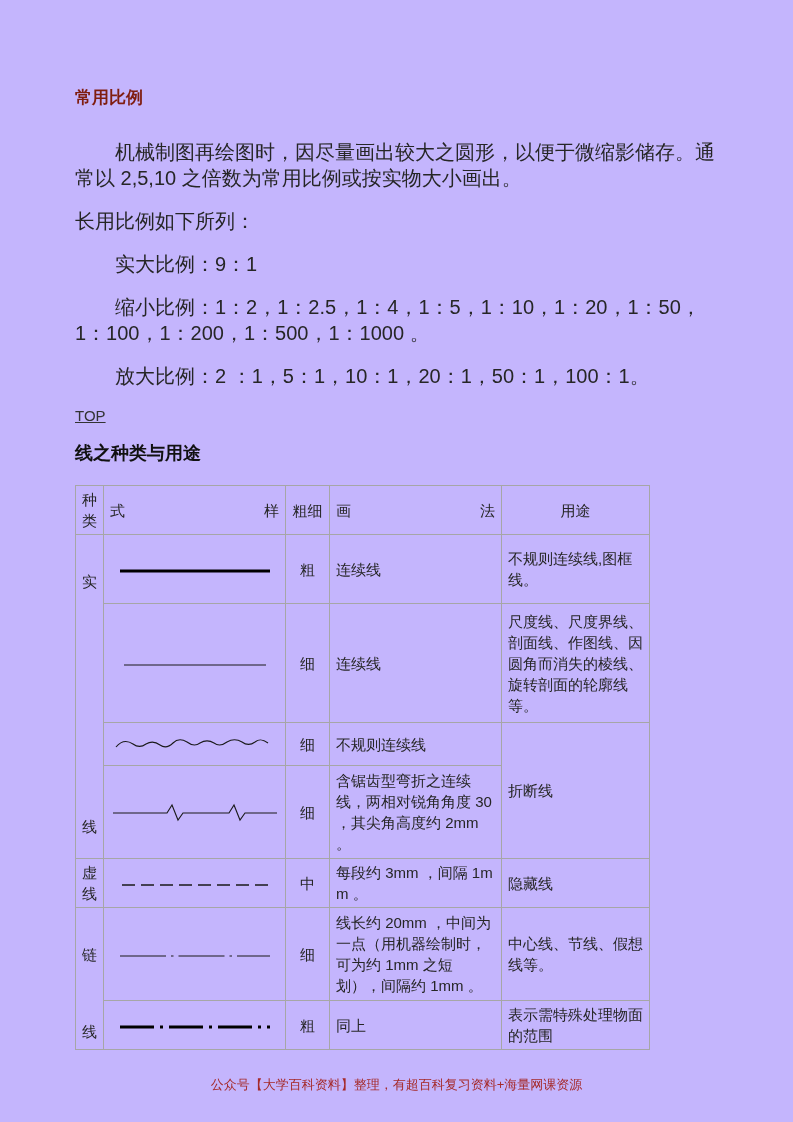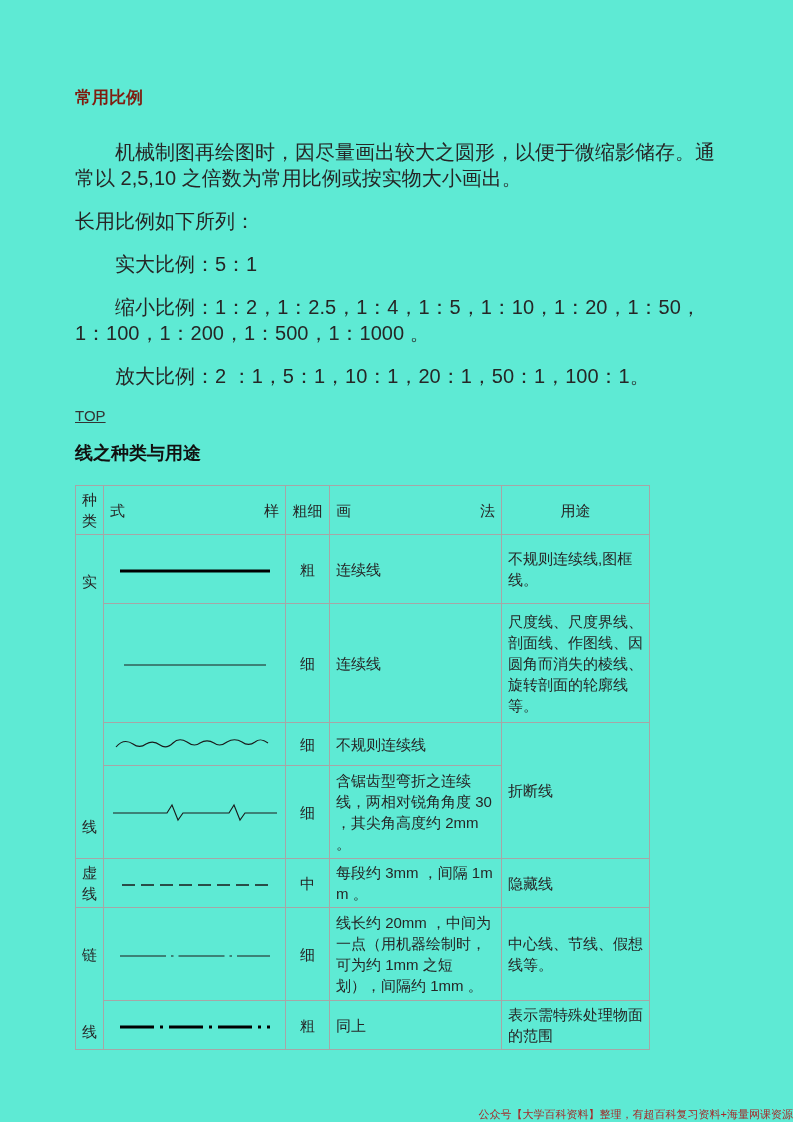--- a/index.html
+++ b/index.html
@@ -1,17 +1,17 @@
 <!DOCTYPE html>
 <html><head>
 <meta charset="utf-8">
 <style>
   html,body{margin:0;padding:0;background:#ffffff;}
   .page{
-    position:relative;width:793px;height:1122px;background:#5eead4;overflow:hidden;
+    position:relative;width:793px;height:1122px;background:#c4b5fd;overflow:hidden;
     font-family:"Liberation Sans","DejaVu Sans",sans-serif;color:#262626;
   }
   .content{position:absolute;left:75px;top:86px;width:645px;}
   .scale-title{font-size:17px;font-weight:bold;color:#7F1D10;margin:0 0 30px 0;}
   .content p{font-size:20px;line-height:26px;margin:0 0 17px 0;}
   .indent{text-indent:2em;}
   .top-row{margin:18px 2px 16px 0;}
   .top-link{font-size:15px;color:#333;text-decoration:underline;cursor:pointer;}
   .lines-title{font-size:18px;font-weight:bold;color:#111;margin:0 0 20px 0;}
 
@@ -31,34 +31,34 @@
   .weight{text-align:center;}
   .sample{text-align:center;}
   .sample svg{display:inline-block;vertical-align:middle;}
   tr.r1 td{height:62px;}
   tr.r2 td{height:112px;margin-top:43px;}
   tr.r3 td{height:36px;}
   tr.r4 td{height:86px;}
   tr.r5 td{height:40px;}
   tr.r6 td{height:86px;}
   tr.r7 td{height:42px;}
-  .footer{position:absolute;left:0;right:0;bottom:0;text-align:right;
-    font-size:11px;color:#A52A2A;}
+  .footer{position:absolute;left:0;right:0;bottom:28px;text-align:center;
+    font-size:13px;color:#A52A2A;}
 </style>
 </head>
 <body>
 
 <div class="page">
   <div class="content">
 
     <h1 class="scale-title">常用比例</h1>
 
     <p class="indent">机械制图再绘图时，因尽量画出较大之圆形，以便于微缩影储存。通常以 2,5,10 之倍数为常用比例或按实物大小画出。</p>
     <p>长用比例如下所列：</p>
-    <p class="indent">实大比例：5：1</p>
+    <p class="indent">实大比例：9：1</p>
     <p class="indent">缩小比例：1：2，1：2.5，1：4，1：5，1：10，1：20，1：50，1：100，1：200，1：500，1：1000 。</p>
     <p class="indent">放大比例：2 ：1，5：1，10：1，20：1，50：1，100：1。</p>
 
     <div class="top-row">
       <a class="top-link">TOP</a>
     </div>
 
     <h2 class="lines-title">线之种类与用途</h2>
 
     <table class="line-table">

